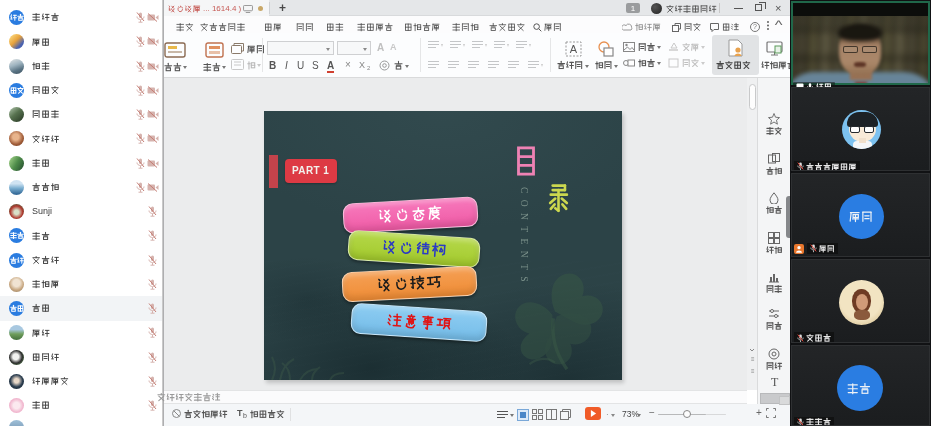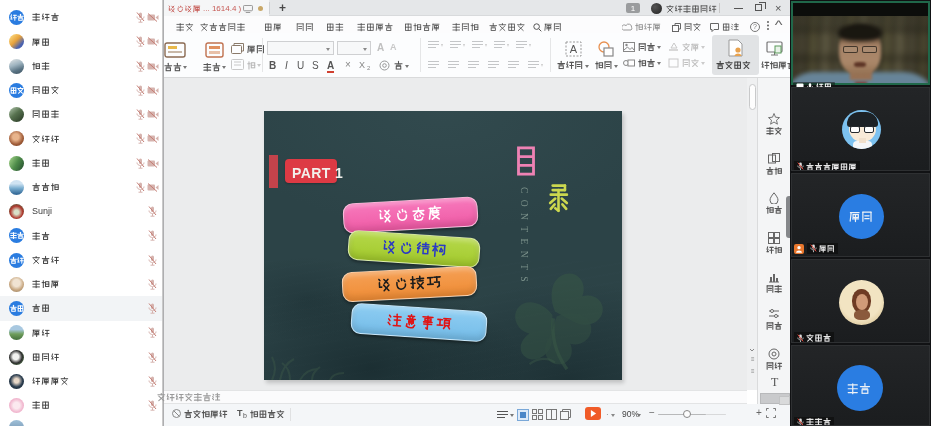--- a/index.html
+++ b/index.html
@@ -1462,21 +1462,21 @@
           <path d="M14 33 C16 22 20 16 28 12"></path>
           <path d="M24 33 C24 26 22 20 16 16"></path>
           <path d="M34 33 C38 26 44 22 52 22"></path>
           <path d="M46 33 C46 28 48 24 54 20"></path>
           <path d="M64 33 C66 28 70 26 78 26"></path>
         </g>
       </svg>
 </div>
 <div style="position:absolute;left:269px;top:155px;width:9px;height:33px;background:#c3434b;"></div>
 <div style="position:absolute;left:285px;top:159px;width:52px;height:24px;background:#dd3a44;border-radius:4px;box-shadow:0 1px 2px rgba(0,0,0,0.25);"></div>
-<div style="position:absolute;left:292.0px;top:166.0px;font-size:14px;color:#f2f0ec;font-weight:700;white-space:nowrap;line-height:1;letter-spacing:0.4px;">PART 1</div>
+<div style="position:absolute;left:292.0px;top:166.0px;font-size:10px;color:#f2f0ec;font-weight:700;white-space:nowrap;line-height:1;letter-spacing:0.4px;">PART 1</div>
 <div style="position:absolute;left:511.0px;top:146.0px;">
       <svg width="30.0" height="30.0" viewBox="0 0 96 96" style="display:block;overflow:visible" stroke="#ee82b4" stroke-width="9" stroke-linecap="round" fill="none" opacity="1.0">
         <g transform="translate(0,0)">
           <rect x="24" y="6" width="48" height="84" fill="none"></rect>
           <line x1="28" y1="34" x2="68" y2="34"></line>
           <line x1="28" y1="62" x2="68" y2="62"></line>
         </g>
       </svg>
     </div>
 <div style="position:absolute;left:543.0px;top:183.0px;">
@@ -1988,21 +1988,21 @@
       <rect x="0.5" y="2.5" width="8" height="8" fill="none" stroke="#777"></rect>
       <path d="M2.5 2.5 V0.5 H10.5 V8.5 H8.5" fill="none" stroke="#777"></path>
     </svg>
 <div style="position:absolute;left:585px;top:407px;width:16px;height:13px;background:#f05b28;border-radius:3px;">
       <svg style="position:absolute;left:4.5px;top:3" width="7" height="7" viewBox="0 0 8 8">
         <path d="M1 0 L7 4 L1 8 Z" fill="#fff"></path>
       </svg>
     </div>
 <div style="position:absolute;left:606.0px;top:411.0px;font-size:8.0px;color:#888;font-weight:400;white-space:nowrap;line-height:1;">·</div>
 <div style="position:absolute;left:611.0px;top:414.0px;width:0;height:0;border-left:2.1px solid transparent;border-right:2.1px solid transparent;border-top:3.6px solid #888;"></div>
-<div style="position:absolute;left:622.0px;top:410.0px;font-size:8.5px;color:#444;font-weight:400;white-space:nowrap;line-height:1;">90%</div>
+<div style="position:absolute;left:622.0px;top:410.0px;font-size:8.5px;color:#444;font-weight:400;white-space:nowrap;line-height:1;">73%</div>
 <div style="position:absolute;left:637.0px;top:414.0px;width:0;height:0;border-left:2.1px solid transparent;border-right:2.1px solid transparent;border-top:3.6px solid #777;"></div>
 <div style="position:absolute;left:649.0px;top:408.0px;font-size:10.0px;color:#666;font-weight:400;white-space:nowrap;line-height:1;">−</div>
 <div style="position:absolute;left:658px;top:413.5px;width:48px;height:1.6px;background:#b8b9ba;border-radius:1px;"></div>
 <div style="position:absolute;left:706px;top:413.5px;width:20px;height:1.6px;background:#d8d9da;border-radius:1px;"></div>
 <div style="position:absolute;left:683px;top:410px;width:8px;height:8px;background:#fdfdfd;border:1.2px solid #888;border-radius:50%;"></div>
 <div style="position:absolute;left:756.0px;top:408.0px;font-size:10.0px;color:#666;font-weight:400;white-space:nowrap;line-height:1;">+</div>
 <svg style="position:absolute;left:766px;top:408px" width="10" height="10" viewBox="0 0 11 11">
       <path d="M0.5 3 V0.5 H3 M8 0.5 H10.5 V3 M10.5 8 V10.5 H8 M3 10.5 H0.5 V8" fill="none" stroke="#666"></path>
     </svg>
 <div style="position:absolute;left:779px;top:396px;width:11px;height:9px;background:#d9dadb;border:1px solid #c2c3c4;"></div>

